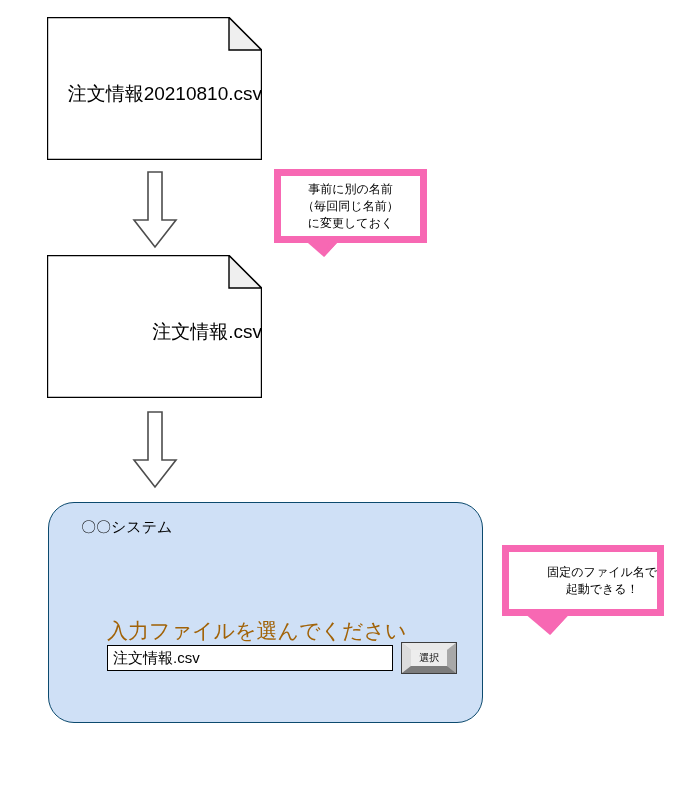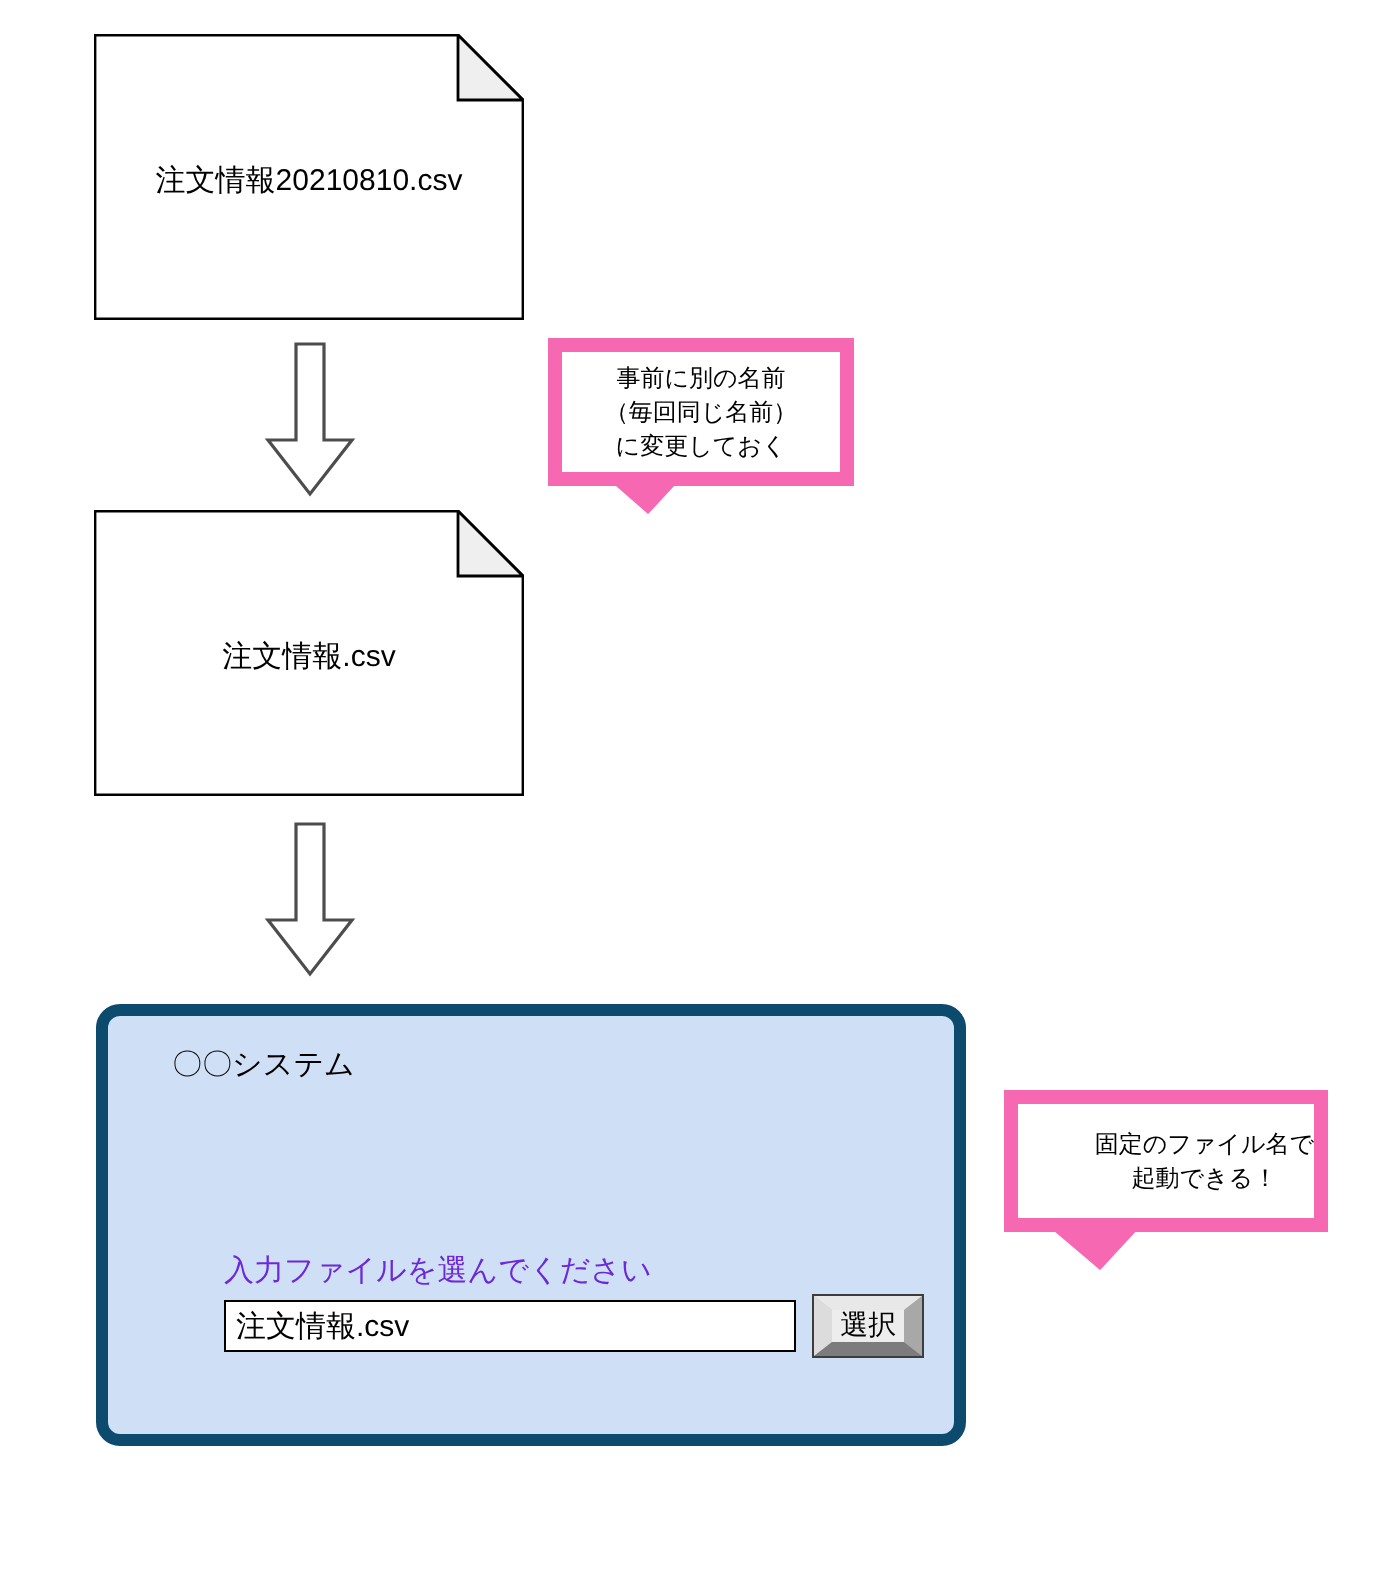--- a/index.html
+++ b/index.html
@@ -24,62 +24,62 @@
 
   
   .doc {
     position: absolute;
   }
   .doc svg { display: block; }
   .doc-label {
     position: absolute;
     left: 0;
     width: 100%;
-    text-align: center;
-    font-size: 15px;
+    text-align: right;
+    font-size: 19px;
     color: #000000;
     letter-spacing: 0px;
     white-space: nowrap;
   }
 
   
   .arrow {
     position: absolute;
   }
   .arrow svg { display: block; }
 
   
   .system-panel {
     position: absolute;
     left: 48px;
     top: 502px;
     width: 435px;
     height: 221px;
     background: #cfe0f6;
-    border: 6px solid #0c4a6e;
-    border-radius: 12px;
+    border: 1px solid #0c4a6e;
+    border-radius: 26px;
     box-sizing: border-box;
   }
   .system-title {
     position: absolute;
     left: 32px;
     top: 15px;
     font-size: 15px;
     color: #000000;
     white-space: nowrap;
   }
   .form-area {
     position: absolute;
     left: 58px;
     top: 118px;
     width: 350px;
   }
   .form-label {
-    font-size: 15px;
-    color: #6d28d9;
+    font-size: 21px;
+    color: #a16207;
     white-space: nowrap;
     margin-bottom: 4px;
     line-height: 20px;
   }
   .form-row {
     display: flex;
     align-items: stretch;
   }
   .text-input {
     width: 288px;
@@ -110,21 +110,21 @@
     position: absolute;
     inset: 0;
   }
   .select-btn .bev svg { display:block; }
   .select-btn .btn-text {
     position: absolute;
     left: 0; right: 0;
     top: 50%;
     transform: translateY(-50%);
     text-align: center;
-    font-size: 14px;
+    font-size: 10px;
     color: #000000;
     font-family: "Liberation Sans", "DejaVu Sans", sans-serif;
     z-index: 2;
   }
 
   
   .callout {
     position: absolute;
   }
   .callout .tail {

